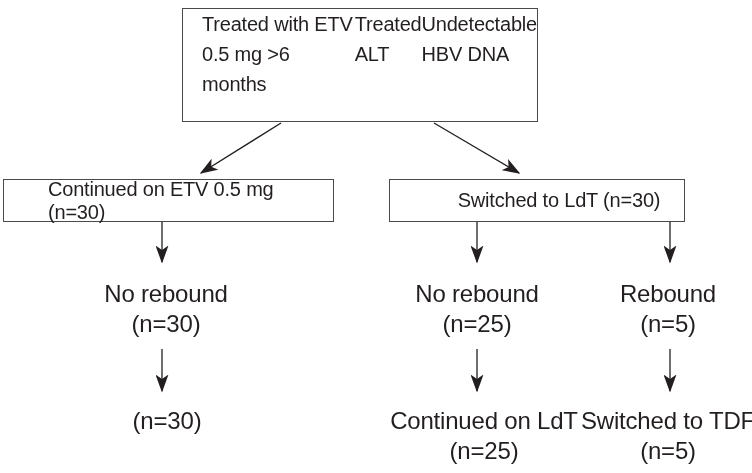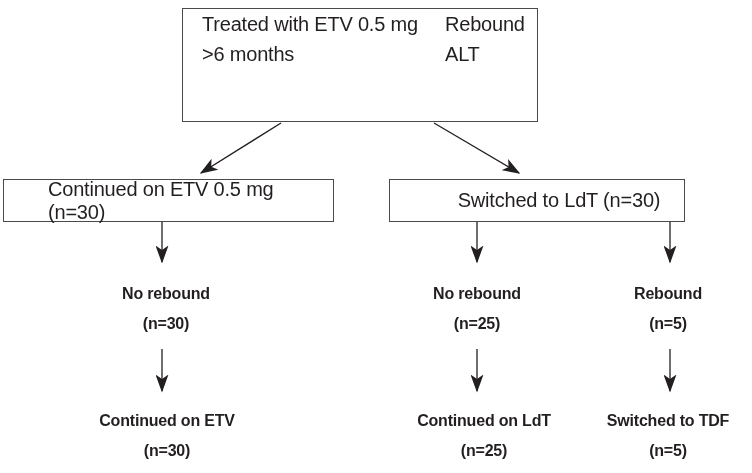--- a/index.html
+++ b/index.html
@@ -58,24 +58,23 @@
     justify-content: center;
     height: 43px;
     top: 179px;
   }
   .branch-etv { left: 3px;   width: 331px; }
   .branch-ldt { left: 389px; width: 296px; }
   .tnode {
     position: absolute;
     width: 200px;
     text-align: center;
-    font-size: 16px;
+    font-size: 24px;
     line-height: 30px;
     letter-spacing: -0.2px;
-    font-weight: bold;
   }
   .row-outcome { top: 279px; }
   .row-final   { top: 406px; }
   .col-a { left: 66px; }
   .col-b { left: 377px; }
   .col-c { left: 568px; }
   .col-a2 { left: 67px; }
   .col-b2 { left: 384px; }
   .col-c2 { left: 568px; }
 </style>
@@ -95,21 +94,22 @@
     <line class="arrow" x1="162" y1="222" x2="162" y2="262" marker-end="url(#ah)"></line>
     <line class="arrow" x1="477" y1="222" x2="477" y2="262" marker-end="url(#ah)"></line>
     <line class="arrow" x1="670" y1="222" x2="670" y2="262" marker-end="url(#ah)"></line>
     <line class="arrow" x1="162" y1="349" x2="162" y2="391" marker-end="url(#ah)"></line>
     <line class="arrow" x1="477" y1="349" x2="477" y2="391" marker-end="url(#ah)"></line>
     <line class="arrow" x1="670" y1="349" x2="670" y2="391" marker-end="url(#ah)"></line>
   </svg>
 
   <div class="box root-box">
     <div>Treated with ETV 0.5 mg &gt;6 months</div>
-    <div>Rebound ALT</div>
+    <div>Treated ALT</div>
+    <div>Undetectable HBV DNA</div>
   </div>
 
   <div class="box branch-box branch-etv">
     <span>Continued on ETV 0.5 mg (n=30)</span>
   </div>
 
   <div class="box branch-box branch-ldt">
     <span>Switched to LdT (n=30)</span>
   </div>
 
@@ -122,21 +122,20 @@
     <div>No rebound</div>
     <div>(n=25)</div>
   </div>
 
   <div class="tnode row-outcome col-c">
     <div>Rebound</div>
     <div>(n=5)</div>
   </div>
 
   <div class="tnode row-final col-a2">
-    <div>Continued on ETV</div>
     <div>(n=30)</div>
   </div>
 
   <div class="tnode row-final col-b2">
     <div>Continued on LdT</div>
     <div>(n=25)</div>
   </div>
 
   <div class="tnode row-final col-c2">
     <div>Switched to TDF</div>

